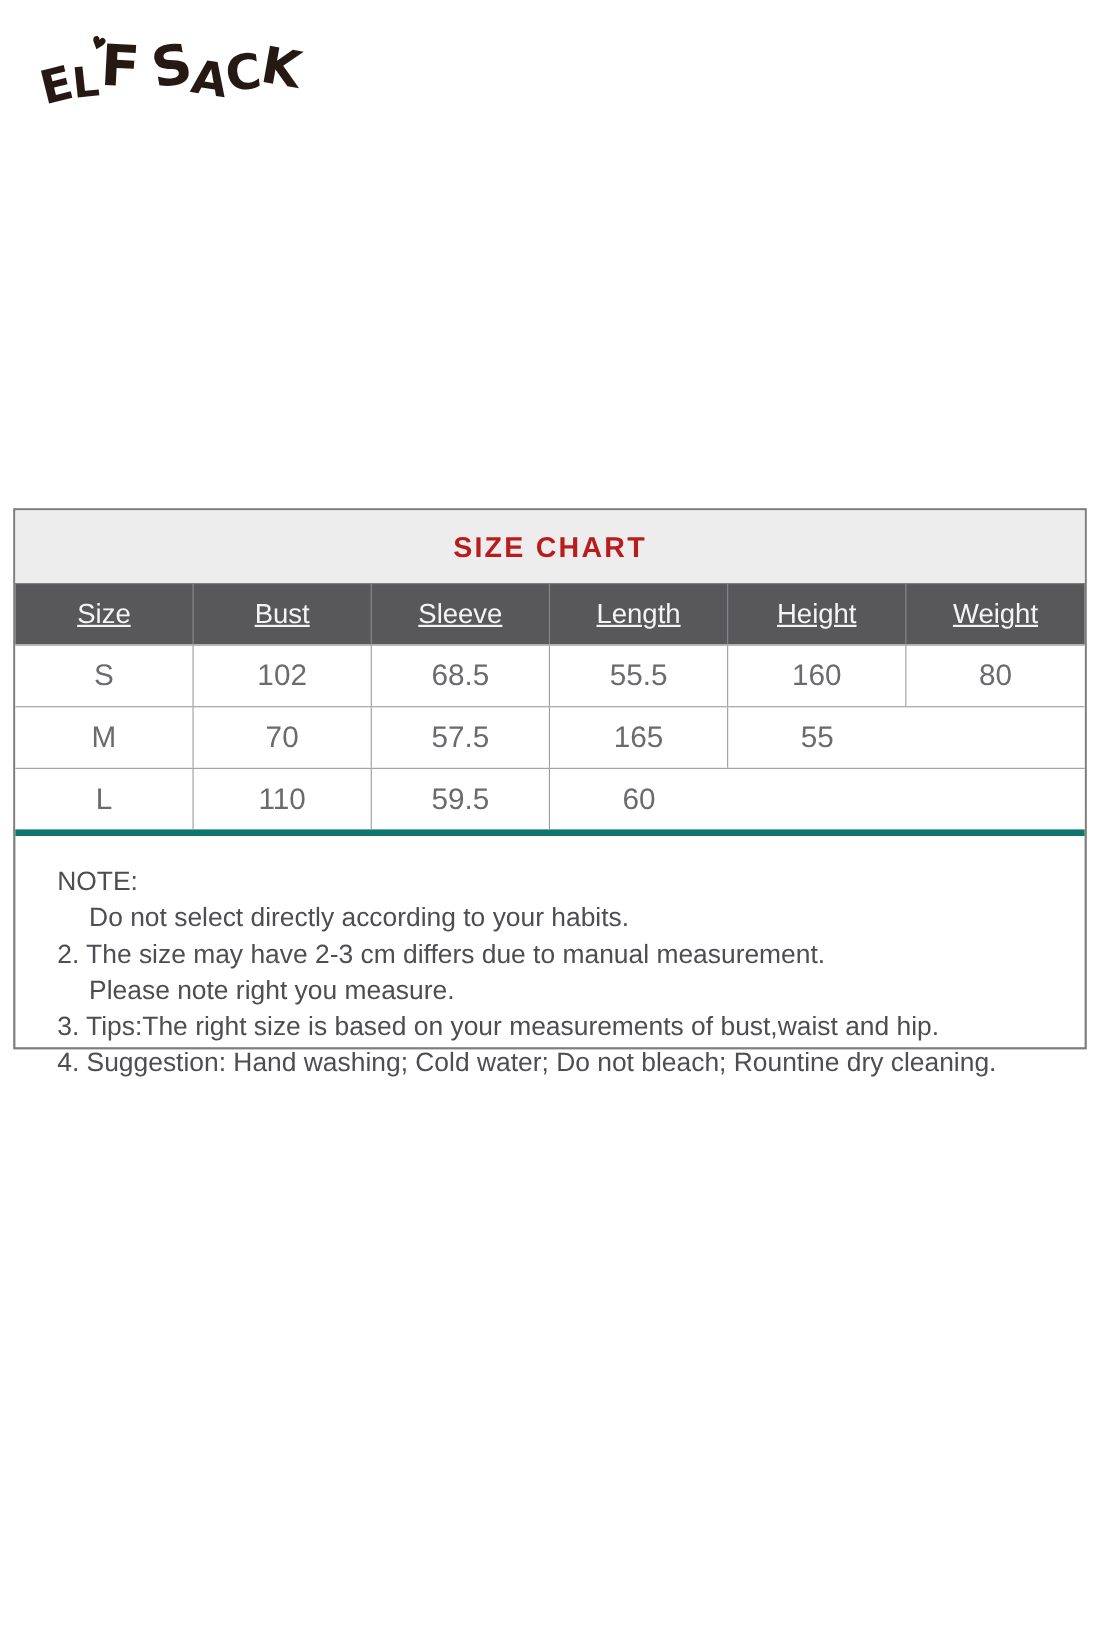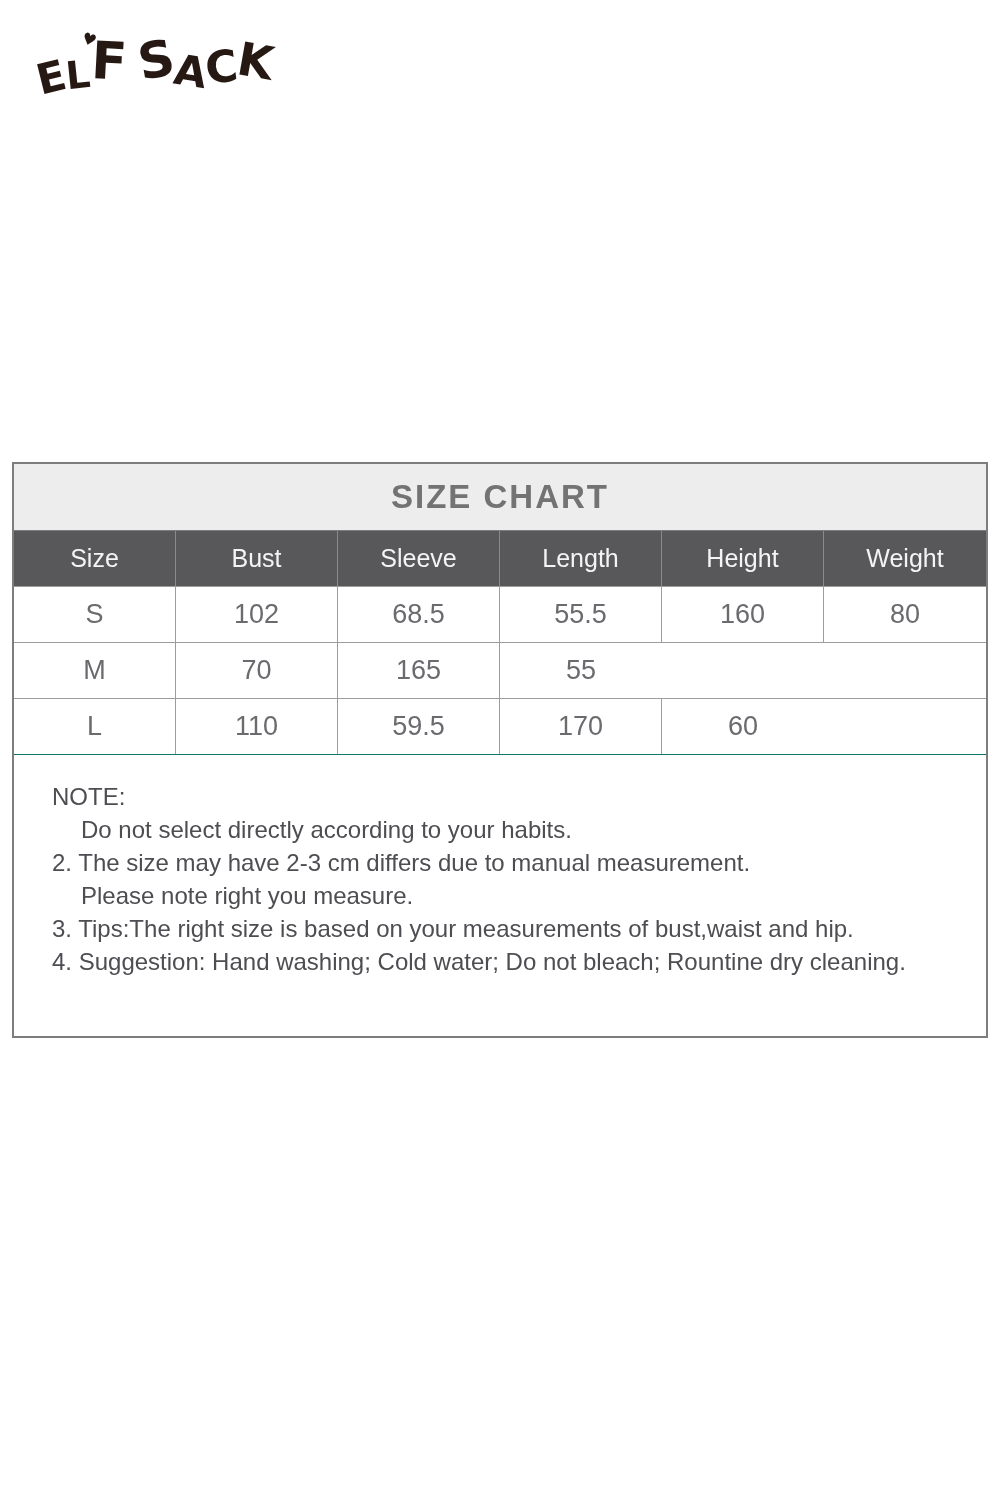--- a/index.html
+++ b/index.html
@@ -43,60 +43,61 @@
   .panel {
     position: absolute; left: 12px; top: 462px;
     width: 976px;
     box-sizing: border-box;
     border: 2px solid #7d7d7d;
     background: #ffffff;
   }
   .title-bar {
     height: 66px;
     background: #ededee;
-    color: #737373;
-    font-size: 33px;
+    color: #b91c1c;
+    font-size: 26px;
     font-weight: bold;
     letter-spacing: 2px;
     display: flex; align-items: center; justify-content: center;
   }
   .thead {
     display: grid;
     grid-template-columns: repeat(6, 1fr);
     height: 55px;
     background: #58585a;
     border-top: 1px solid #7d7d7d;
   }
   .th {
     display: flex; align-items: center; justify-content: center;
     color: #f4f4f4;
     font-size: 25px;
     border-right: 1px solid #8a8a8d;
+    text-decoration: underline;
   }
   .th:last-child { border-right: none; }
   .trow {
     display: grid;
     grid-template-columns: repeat(6, 1fr);
     height: 55px;
     border-top: 1px solid #9c9c9c;
     background: #ffffff;
   }
   .td {
     display: flex; align-items: center; justify-content: center;
     color: #6a6a6f;
     font-size: 27px;
     border-right: 1px solid #9c9c9c;
   }
   .td:last-child { border-right: none; }
 
   
   .note {
     box-sizing: border-box;
-    height: 282px;
-    border-top: 1px solid #0f766e;
+    height: 198px;
+    border-top: 6px solid #0f766e;
     padding: 25px 24px 0 38px;
     color: #4d4d52;
     font-size: 24px;
     line-height: 33px;
   }
   .nline { white-space: nowrap; }
   .nline.cont { padding-left: 29px; }
 </style>
 </head>
 <body>
@@ -132,29 +133,29 @@
       <div class="td">102</div>
       <div class="td">68.5</div>
       <div class="td">55.5</div>
       <div class="td">160</div>
       <div class="td">80</div>
     </div>
 
     <div class="trow">
       <div class="td">M</div>
       <div class="td">70</div>
+      <div class="td">57.5</div>
       <div class="td">165</div>
       <div class="td">55</div>
     </div>
 
     <div class="trow">
       <div class="td">L</div>
       <div class="td">110</div>
       <div class="td">59.5</div>
-      <div class="td">170</div>
       <div class="td">60</div>
     </div>
 
     <div class="note">
       <div class="nline">NOTE:</div>
       <div class="nline cont">Do not select directly according to your habits.</div>
       <div class="nline">2. The size may have 2-3 cm differs due to manual measurement.</div>
       <div class="nline cont">Please note right you measure.</div>
       <div class="nline">3. Tips:The right size is based on your measurements of bust,waist and hip.</div>
       <div class="nline">4. Suggestion: Hand washing; Cold water; Do not bleach; Rountine dry cleaning.</div>

